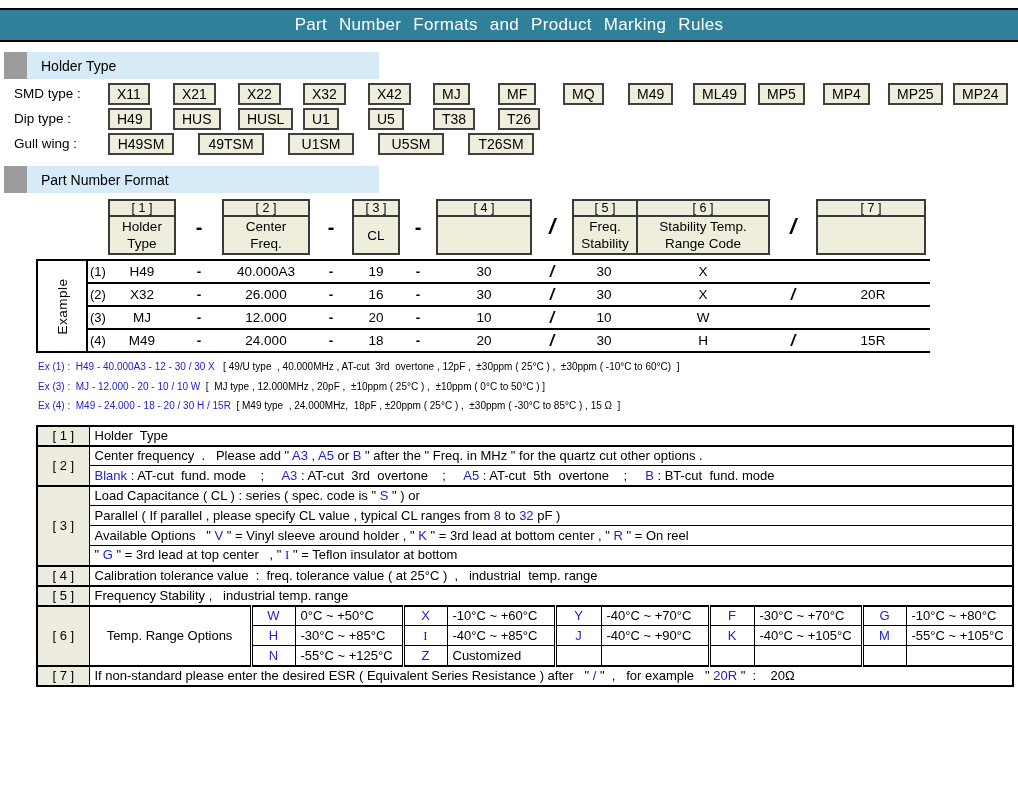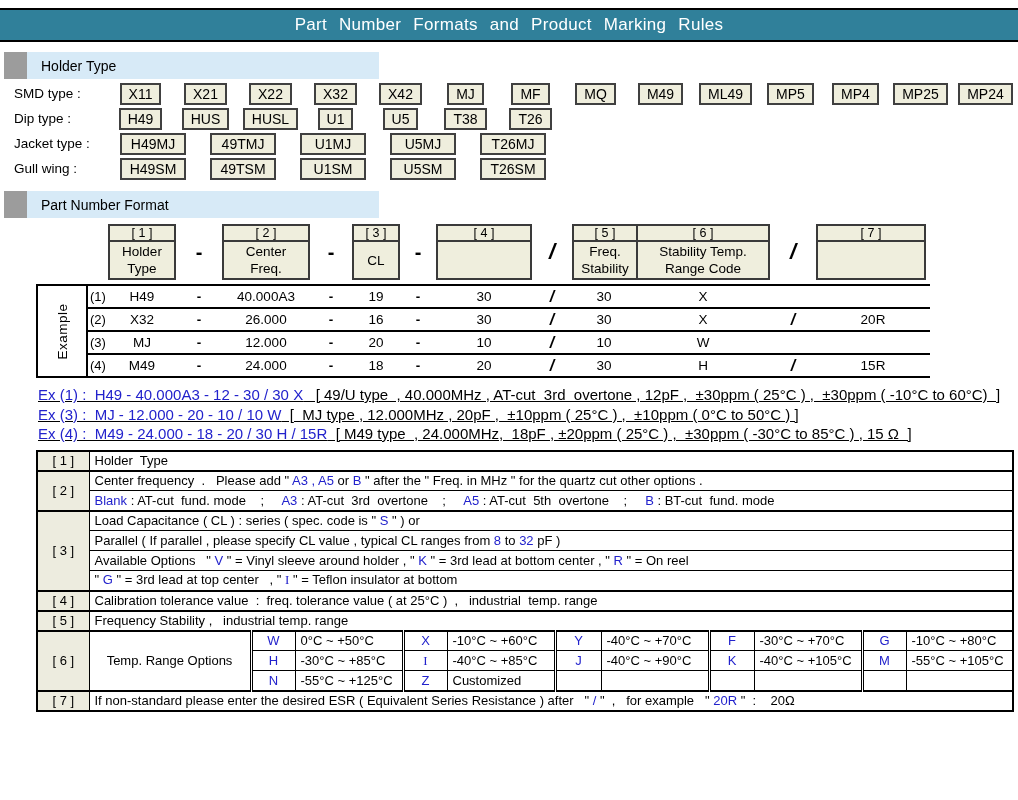--- a/index.html
+++ b/index.html
@@ -15,21 +15,21 @@
     display: flex; align-items: center; justify-content: center; }
 
   .section-header { display: flex; margin: 10px 0 2px 4px; height: 27px; }
   .gray-sq { width: 23px; height: 27px; background: #9c9c9c; }
   .section-bar { width: 352px; background: #d7eaf7; display: flex; align-items: center;
     padding-left: 14px; font-size: 14px; }
 
   .holder-row { display: flex; align-items: center; height: 25px; margin-left: 14px; }
   .row-label { width: 94px; font-size: 13.5px; }
   .boxes { display: flex; }
-  .slot { display: flex; justify-content: center; align-items: center; }
+  .slot { display: flex; justify-content: flex-start; align-items: center; }
   .slot-s { width: 65px; }
   .slot-w { width: 90px; }
   .pbox { display: inline-block; border: 2px solid #404040; background: #efeedd;
     padding: 0 7px; font-size: 14px; min-width: 30px; height: 22px; line-height: 18px;
     text-align: center; }
   .pbox-w { min-width: 66px; }
 
   .pnf { display: flex; margin: 6px 0 0 108px; height: 56px; }
   .fbox { border: 2px solid #3a3a3a; background: #efeedd; display: flex; flex-direction: column; }
   .w1 { width: 68px; } .w2 { width: 88px; } .w3 { width: 48px; }
@@ -52,21 +52,21 @@
   .ex-label-box span { transform: rotate(-90deg); font-size: 13.5px; letter-spacing: .5px; }
   table.ex-table { border-collapse: collapse; table-layout: fixed; width: 838px; }
   table.ex-table td { text-align: center; font-size: 13.5px; padding: 0;
     border-bottom: 2px solid #000; height: 23px; }
   table.ex-table tr:first-child td { border-top: 2px solid #000; }
   table.ex-table td.num { text-align: left; padding-left: 2px; font-size: 13px; }
   table.ex-table td.d { font-weight: bold; }
   table.ex-table td.sl { font-style: italic; font-size: 16px; font-weight: bold; }
 
   .ex-lines { margin: 8px 0 0 38px; }
-  .ex-line { height: 19.5px; font-size: 15px; white-space: pre; text-decoration: underline; }
+  .ex-line { height: 19.5px; font-size: 10px; white-space: pre; }
   .blue { color: #2222cc; }
   .serif { font-family: "Liberation Serif", serif; }
   .pre { white-space: pre; }
 
   table.legend { border-collapse: collapse; table-layout: fixed; width: 978px;
     margin: 5px 0 0 36px; border: 2px solid #000; }
   table.legend td { border-top: 1px solid #000; font-size: 13px; height: 20px;
     padding: 0 5px; overflow: hidden; }
   table.legend tr.g > td { border-top: 2px solid #000; }
   td.key { background: #edecdf; text-align: center; border-right: 1px solid #000; }
@@ -156,40 +156,20 @@
         </span>
       <span class="slot slot-s">
           <span class="pbox">T38</span>
         </span>
       <span class="slot slot-s">
           <span class="pbox">T26</span>
         </span>
     </div>
   </div>
 
-  <div class="holder-row">
-    <span class="row-label">Jacket type :</span>
-    <div class="boxes">
-      <span class="slot slot-w">
-          <span class="pbox pbox-w">H49MJ</span>
-        </span>
-      <span class="slot slot-w">
-          <span class="pbox pbox-w">49TMJ</span>
-        </span>
-      <span class="slot slot-w">
-          <span class="pbox pbox-w">U1MJ</span>
-        </span>
-      <span class="slot slot-w">
-          <span class="pbox pbox-w">U5MJ</span>
-        </span>
-      <span class="slot slot-w">
-          <span class="pbox pbox-w">T26MJ</span>
-        </span>
-    </div>
-  </div>
 
   <div class="holder-row">
     <span class="row-label">Gull wing :</span>
     <div class="boxes">
       <span class="slot slot-w">
           <span class="pbox pbox-w">H49SM</span>
         </span>
       <span class="slot slot-w">
           <span class="pbox pbox-w">49TSM</span>
         </span>

